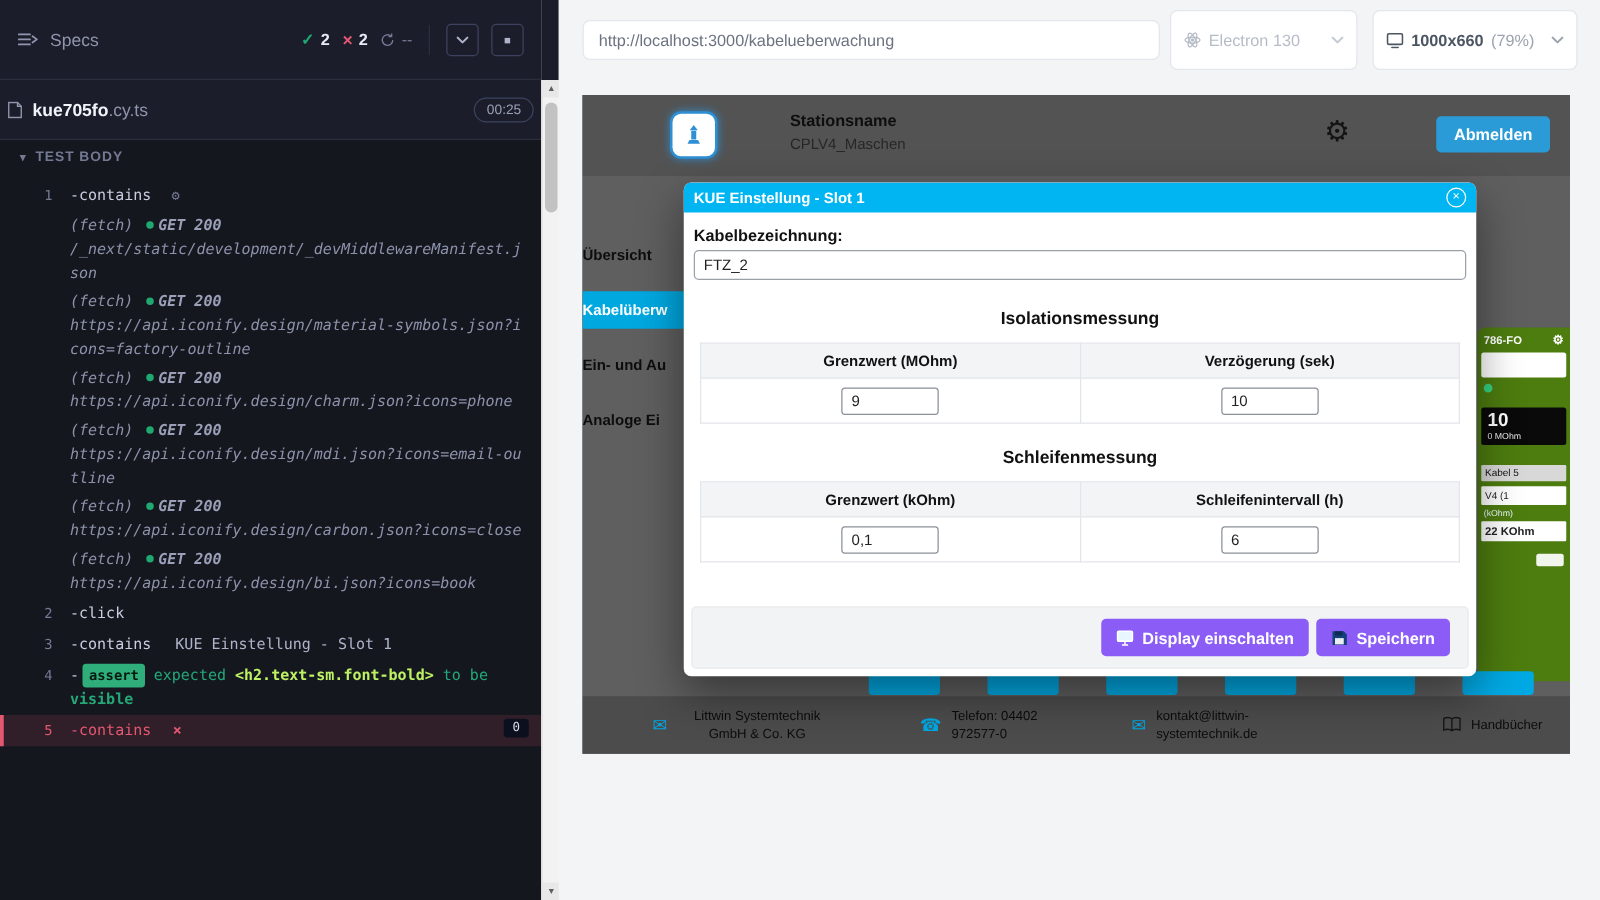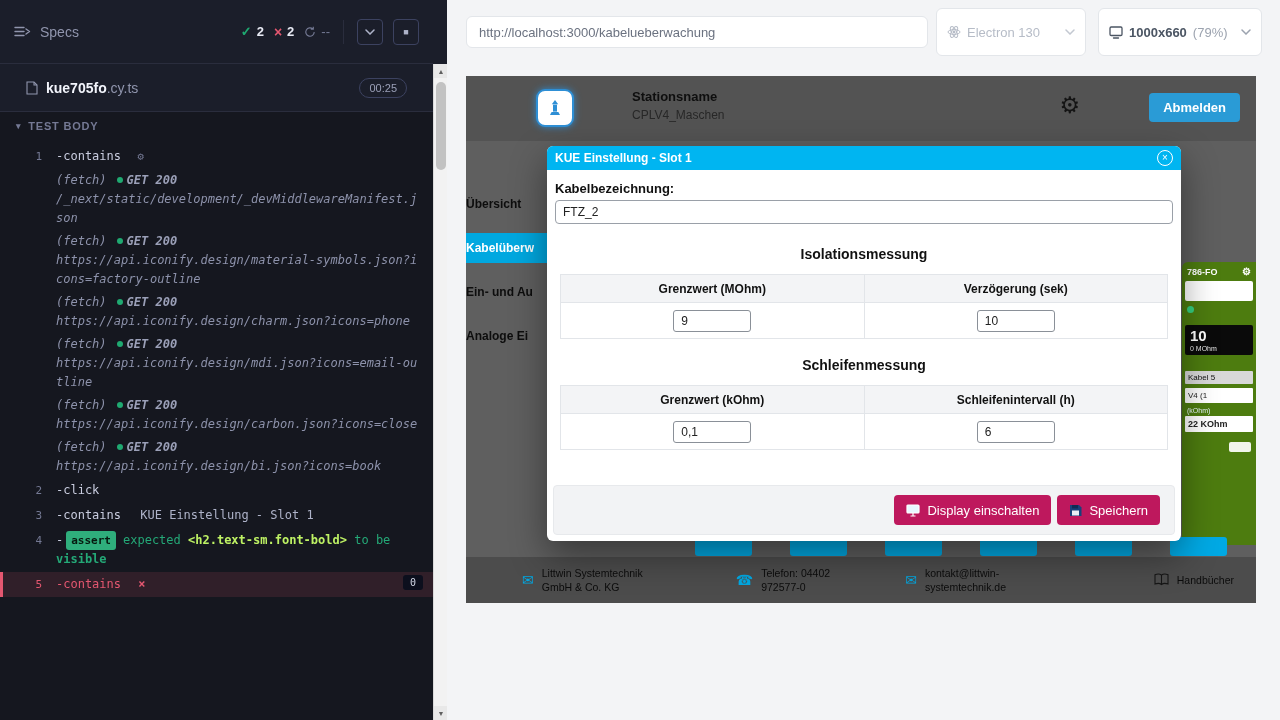--- a/index.html
+++ b/index.html
@@ -10,21 +10,21 @@
   .reporter { position:absolute; left:0; top:0; width:433px; height:720px; background:#15171f; color:#9095ad; overflow:hidden; }
   .rep-header { height:64px; background:#1b1e2a; display:flex; align-items:center; padding:0 14px; border-bottom:1px solid #2a2d3d; }
   .specs-btn { display:flex; align-items:center; gap:9px; color:#9095ad; font-size:14px; cursor:pointer; }
   .rep-stats { margin-left:auto; display:flex; align-items:center; gap:10px; }
   .stat { display:flex; align-items:center; gap:5px; font-size:13px; font-weight:bold; color:#e9ebf5; }
   .ico-pass { color:#1fa971; font-size:13px; }
   .ico-fail { color:#e45770; font-size:14px; }
   .stat.pending { color:#747994; font-weight:normal; }
   .rep-divider { width:1px; height:24px; background:#2a2d3d; margin:0 3px; }
   .rep-btn { width:26px; height:26px; border:1px solid #3c4260; border-radius:4px; display:flex; align-items:center; justify-content:center; color:#aeb3c9; background:transparent; cursor:pointer; }
-  .spec-row { height:48px; background:#1b1e2a; display:flex; align-items:center; padding:0 26px; border-bottom:1px solid #2a2d3d; }
+  .spec-row { height:48px; background:#1b1e2a; display:flex; align-items:center; padding:0 6px; border-bottom:1px solid #2a2d3d; }
   .spec-file { display:flex; align-items:center; gap:8px; font-size:14px; }
   .spec-name { color:#f2f4fb; font-weight:bold; }
   .spec-ext { color:#9095ad; }
   .spec-timer { margin-left:auto; border:1px solid #3c4260; border-radius:11px; color:#9ba0b8; font-size:11px; padding:3px 9px; }
   .testbody-row { height:28px; display:flex; align-items:center; gap:7px; padding:0 16px; color:#747994; font-size:11px; font-weight:bold; letter-spacing:0.8px; }
   .caret { font-size:9px; color:#747994; }
 
   .cmd-list { font-family:"DejaVu Sans Mono", monospace; font-size:12px; padding-top:4px; }
   .cmd-row { display:flex; align-items:flex-start; padding:3px 10px 3px 0; cursor:pointer; }
   .cmd-num { width:56px; flex-shrink:0; text-align:right; padding-right:14px; color:#747994; font-size:11px; line-height:19px; }
@@ -94,39 +94,39 @@
   .bgc-chip { background:#fff; width:22px; height:10px; margin:10px 2px 0 auto; border-radius:2px; opacity:.92; }
 
   .bg-strips { position:absolute; left:229px; top:396px; display:flex; gap:38px; }
   .strip { width:57px; height:19px; background:#00a9e4; border-radius:3px; }
 
   .aut-footer { position:absolute; bottom:0; left:0; right:0; height:46px; background:#4c4c4c; display:flex; align-items:center; padding:0 22px 0 56px; }
   .f-group { display:flex; align-items:center; gap:8px; }
   .f-icon { color:#00a9e4; font-size:14px; line-height:1; }
   .f-icon.dark { color:#161616; }
   .f-text { font-size:10.5px; color:#0c0c0c; line-height:1.35; }
-  .w125 { max-width:128px; } .w95 { max-width:96px; } .w110 { max-width:112px; }
+  .w125 { max-width:128px;text-align:center; } .w95 { max-width:96px; } .w110 { max-width:112px; }
   .g2 { margin-left:66px; } .g3 { margin-left:48px; } .g4 { margin-left:auto; }
 
   
   .modal { position:absolute; left:81px; top:70px; width:634px; height:395px; background:#fff; border-radius:6px; box-shadow:0 14px 36px rgba(0,0,0,.42); z-index:20; overflow:hidden; display:flex; flex-direction:column; }
   .modal-header { height:24px; background:#00b5f1; display:flex; align-items:center; padding:0 8px; flex-shrink:0; }
   .modal-title { color:#fff; font-size:12px; font-weight:bold; }
   .modal-close { margin-left:auto; width:16px; height:16px; border:1.4px solid #fff; border-radius:50%; color:#fff; font-size:10px; line-height:13px; text-align:center; cursor:pointer; }
   .modal-body { flex:1; padding:11px 8px 0; }
   .field-label { font-size:13px; font-weight:bold; color:#111; }
   .field-input { display:block; width:100%; height:24px; border:1px solid #9aa0a8; border-radius:4px; margin-top:4px; padding:0 7px; font-size:12px; color:#222; outline:none; }
   .section-title { text-align:center; font-size:14px; font-weight:bold; color:#111; margin-top:22px; }
   .section-title.second { margin-top:18px; }
   .mtable { width:calc(100% - 10px); margin:12px auto 0; border-collapse:collapse; border:1px solid #e2e5e9; }
   .mtable th { background:#f3f4f6; font-size:12px; font-weight:bold; color:#111; height:28px; border:1px solid #e2e5e9; width:50%; }
   .mtable td { height:36px; border:1px solid #e2e5e9; text-align:center; background:#fff; }
   .cell-input { width:78px; height:22px; border:1px solid #8a9098; border-radius:3px; padding:0 7px; font-size:12px; color:#222; outline:none; }
   .modal-footer { height:50px; margin:8px 6px 6px; background:#f2f3f5; border:1px solid #e7e9ec; border-radius:4px; display:flex; align-items:center; justify-content:flex-end; gap:6px; padding:0 14px; flex-shrink:0; }
-  .m-btn { height:30px; background:#be185d; color:#fff; border:none; border-radius:4px; font-size:13px; font-weight:normal; display:flex; align-items:center; gap:7px; padding:0 12px; cursor:pointer; font-family:"Liberation Sans",sans-serif; }
+  .m-btn { height:30px; background:#8b5cf6; color:#fff; border:none; border-radius:4px; font-size:13px; font-weight:bold; display:flex; align-items:center; gap:7px; padding:0 12px; cursor:pointer; font-family:"Liberation Sans",sans-serif; }
 </style>
 </head>
 <body>
 
 <div class="page">
 
   <aside class="reporter">
     <div class="rep-header">
       <div class="specs-btn">
         <svg width="17" height="13" viewBox="0 0 17 13">

